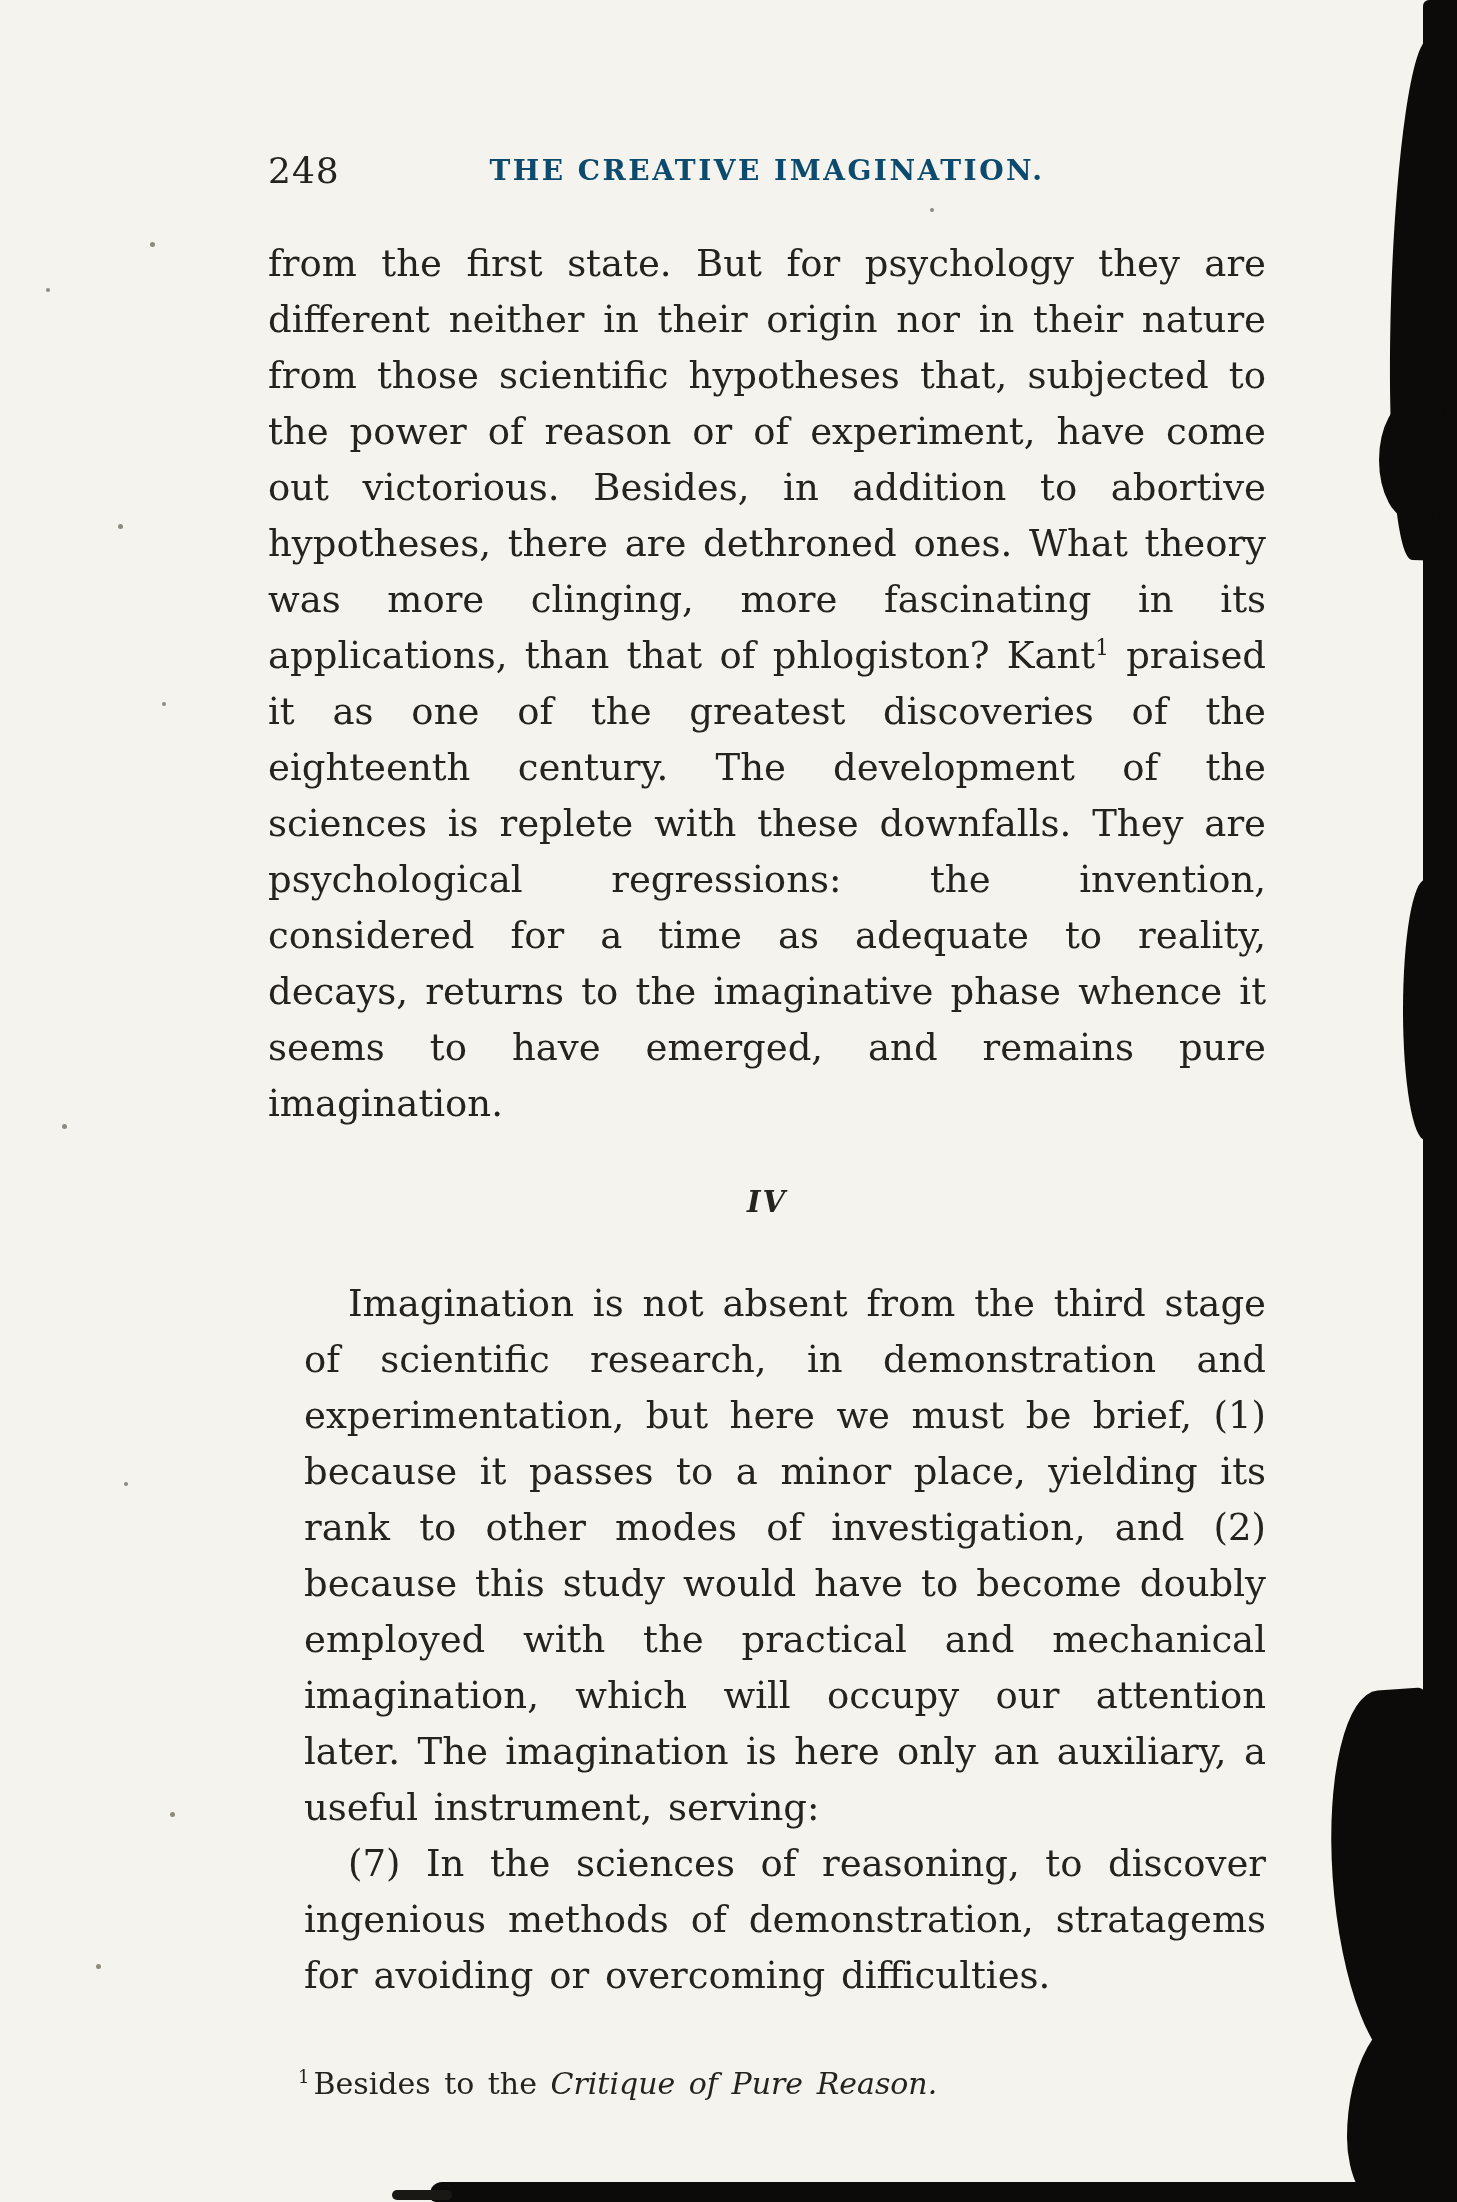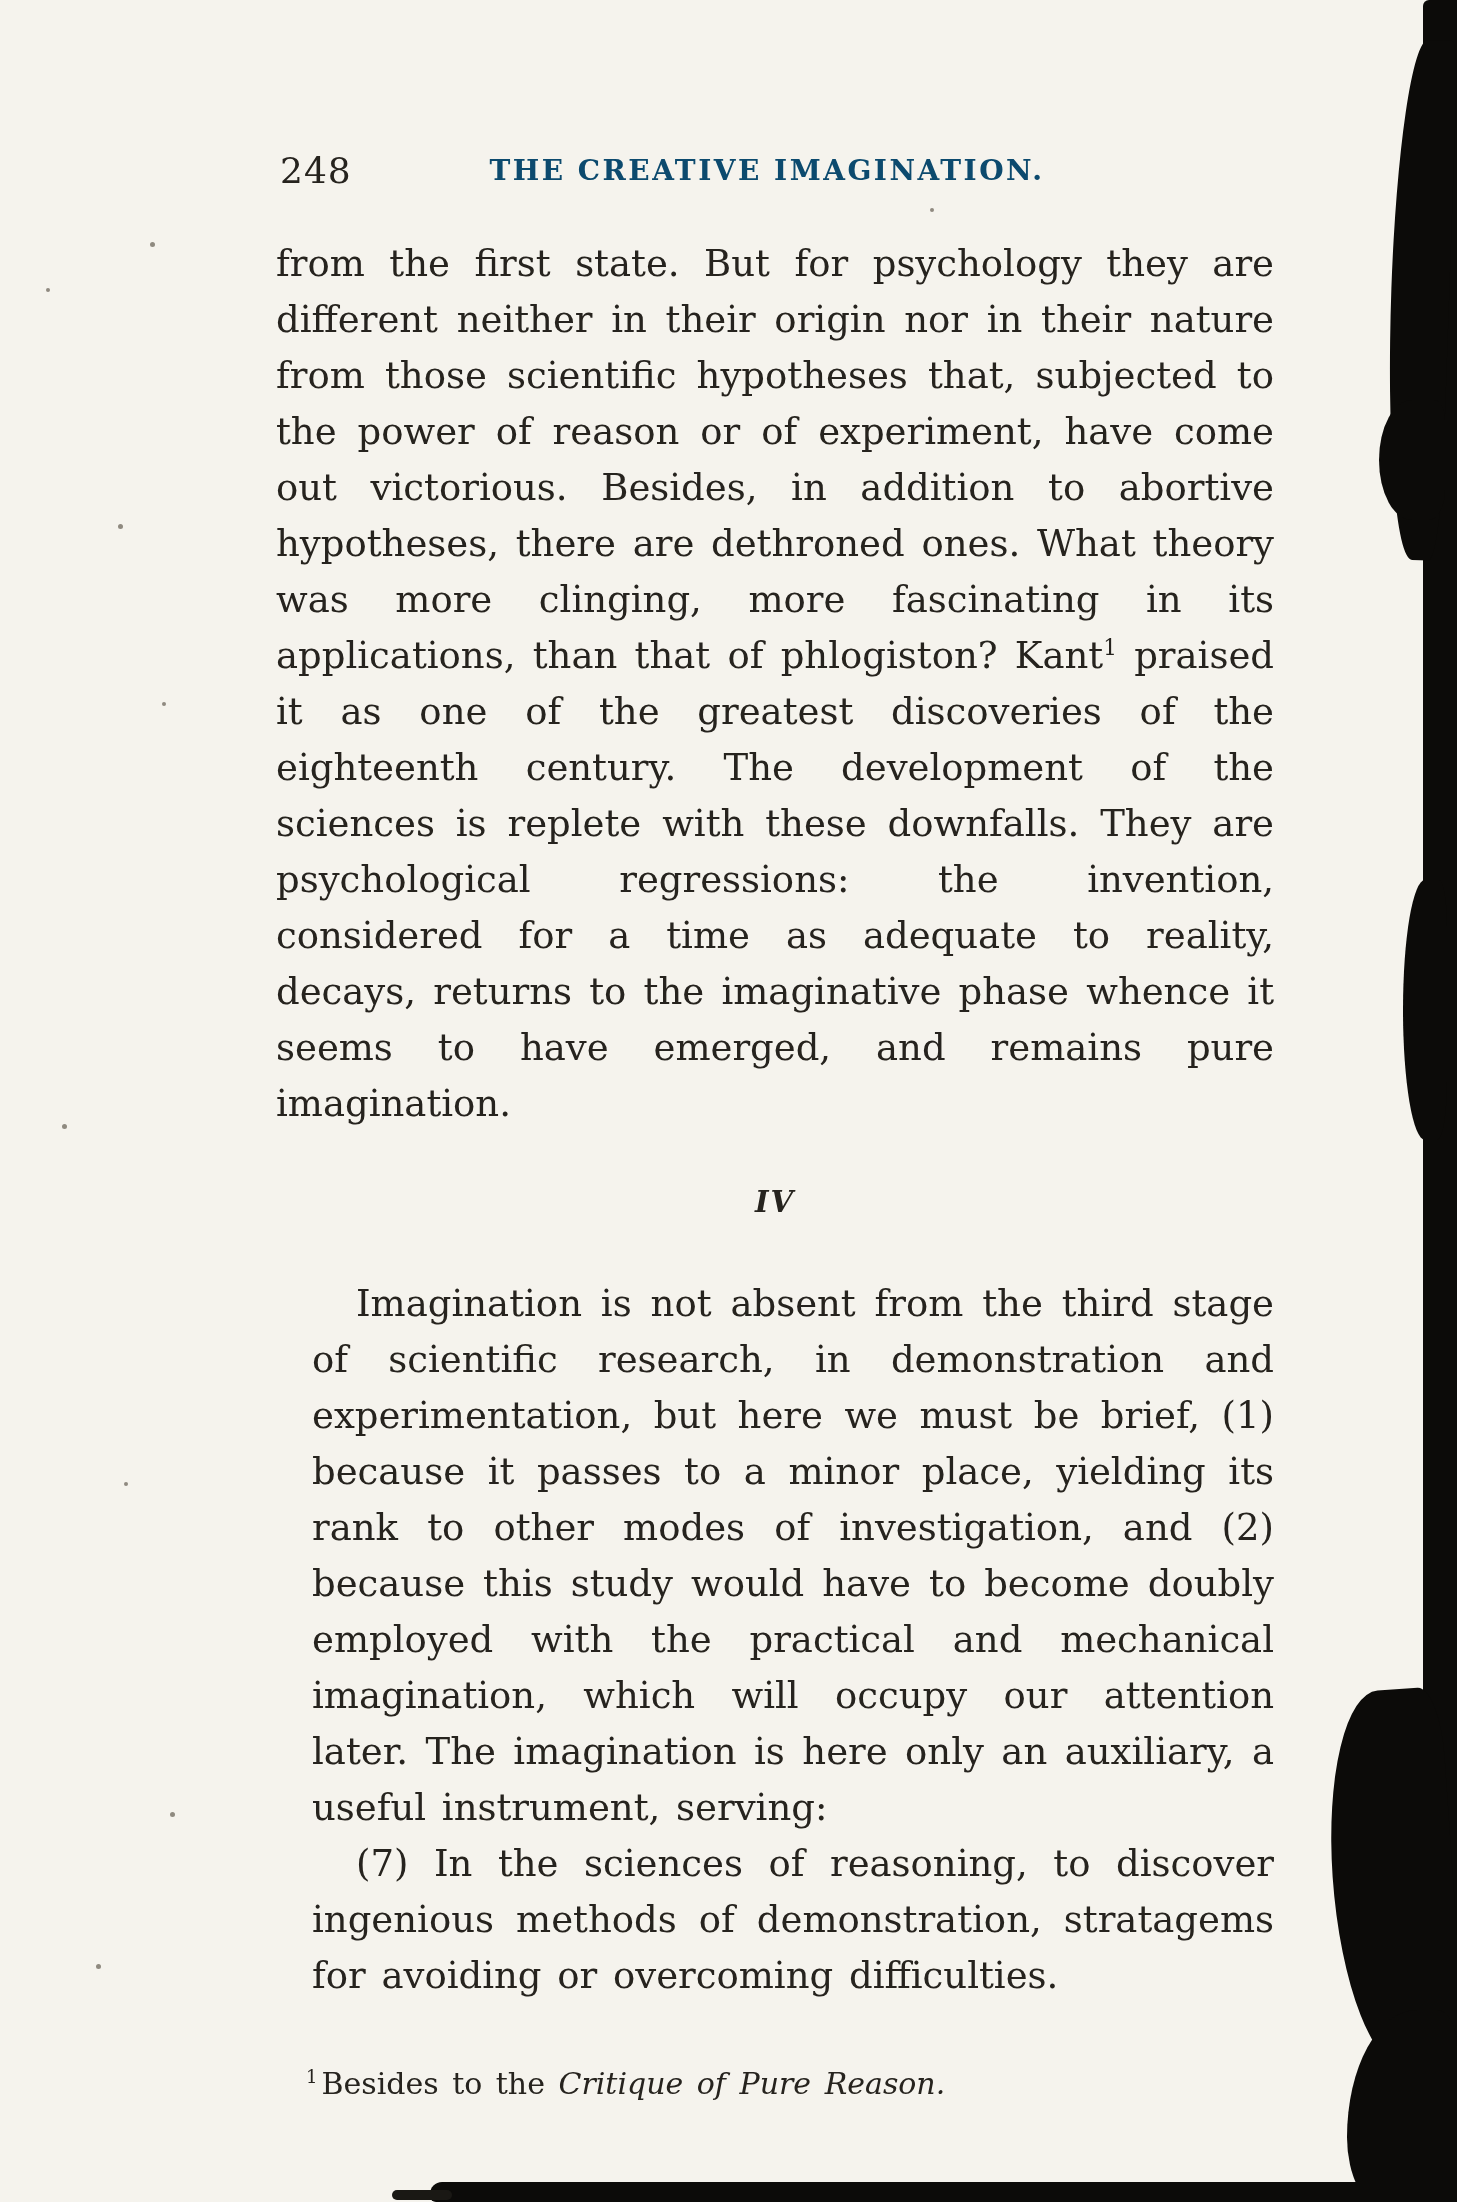--- a/index.html
+++ b/index.html
@@ -25,42 +25,42 @@
   
   .page-header {
     position: absolute;
     top: 148px;
     left: 268px;
     width: 998px;
     height: 48px;
   }
   .page-number {
     position: absolute;
-    left: 12px;
+    left: 0;
     top: 2px;
     font-size: 36px;
     letter-spacing: 1px;
   }
   .running-header {
     position: absolute;
     left: 0;
     right: 0;
     top: 6px;
     text-align: center;
     font-size: 28px;
     font-weight: 700;
     letter-spacing: 2.5px;
     color: #0c4a6e;
   }
 
   
   .text-block {
     position: absolute;
     top: 236px;
-    left: 276px;
+    left: 268px;
     width: 998px;
     font-size: 37px;
     line-height: 56px;
     text-align: justify;
     word-spacing: 4px;
   }
   .para { margin: 0; }
   .para.indent { text-indent: 44px; margin-left: 36px; }
   .fnref {
     font-size: 0.58em;

